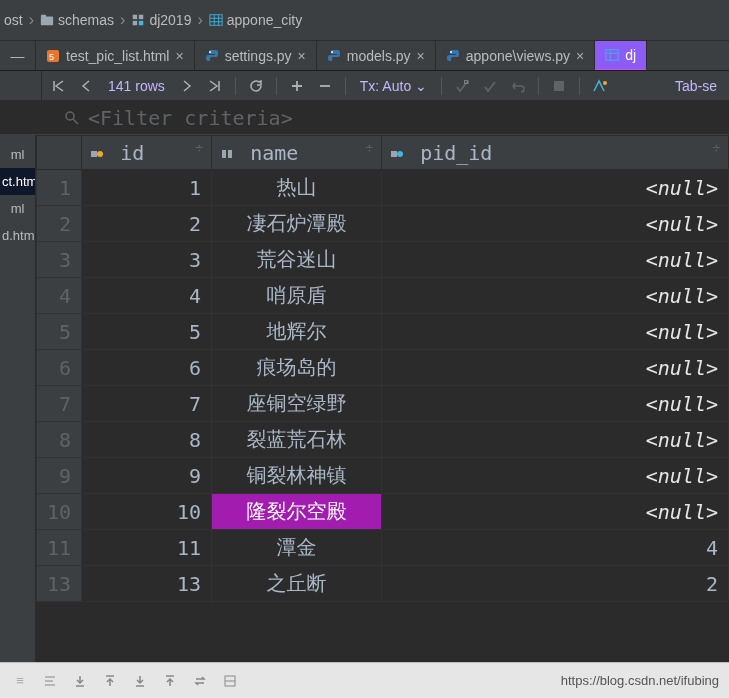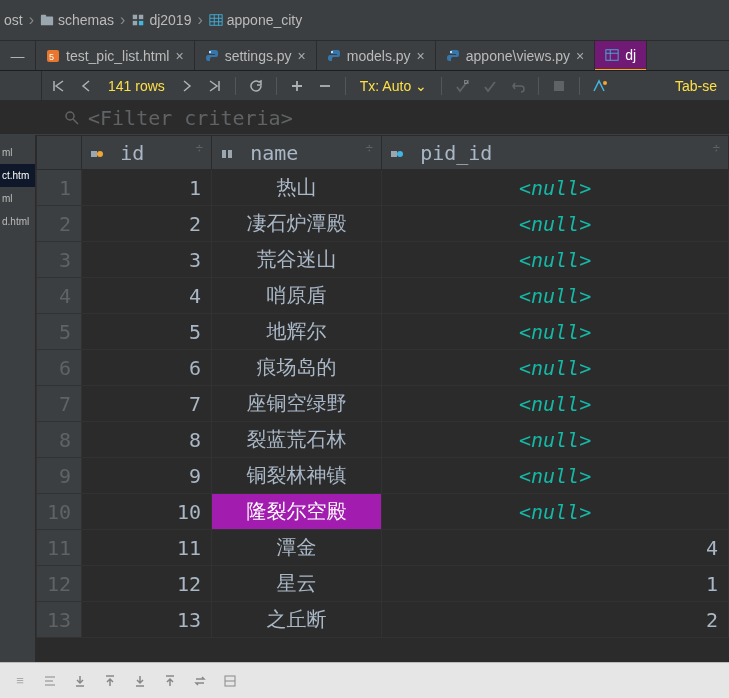--- a/index.html
+++ b/index.html
@@ -40,41 +40,41 @@
     .tab {
       display: flex;
       align-items: center;
       gap: 6px;
       padding: 0 10px;
       height: 30px;
       color: #bbb;
       border-right: 1px solid #2b2b2b;
       white-space: nowrap;
     }
-    .tab.active { background: #701a75; color: #fff; border-bottom: 2px solid #eab308; }
+    .tab.active { background: #8b5cf6; color: #fff; border-bottom: 2px solid #d946ef; }
     .tab-close { color: #aaa; font-size: 14px; line-height: 1; }
     .tab-icon { display: inline-flex; }
     
     .table-bar {
       display: flex;
       align-items: center;
       background: #3c3f41;
       height: 30px;
       padding: 0 6px;
       gap: 4px;
       border-bottom: 1px solid #2b2b2b;
       overflow: hidden;
     }
     .tb-btn {
       width: 24px; height: 24px;
       display: flex; align-items: center; justify-content: center;
       color: #afb1b3;
     }
     .tb-sep { width: 1px; height: 18px; background: #555; margin: 0 4px; }
-    .tb-text { color: #fde047; padding: 0 6px; white-space: nowrap; }
+    .tb-text { color: #c4b5fd; padding: 0 6px; white-space: nowrap; }
     .left-margin2 { width: 36px; height: 30px; border-right: 1px solid #2b2b2b; }
     
     .filter-row {
       display: flex;
       align-items: center;
       height: 34px;
       background: #2b2b2b;
       padding-left: 64px;
       gap: 8px;
       border-bottom: 1px solid #3c3f41;
@@ -89,23 +89,24 @@
     .main-split { display: flex; height: 560px; }
     .sidebar {
       width: 36px;
       background: #3c3f41;
       overflow: hidden;
       border-right: 1px solid #2b2b2b;
       padding-top: 6px;
     }
     .sidebar-item {
       color: #bbb;
-      font-size: 10px;
+      font-size: 13px;
       padding: 6px 2px;
       white-space: nowrap;
+      text-align: center;
     }
     .sidebar-item.selected { background: #0f172a; color: #fff; }
     
     .data-area { flex: 1; overflow: hidden; }
     table {
       border-collapse: collapse;
       width: 100%;
       font-family: "Consolas", "Microsoft YaHei", monospace;
       font-size: 20px;
       padding-left: 24px;
@@ -125,21 +126,21 @@
     th .col-icon { display: inline-flex; margin-right: 4px; vertical-align: middle; }
     td {
       border: 1px solid #323232;
       padding: 4px 10px;
       height: 34px;
       color: #a9b7c6;
     }
     td.id-col { text-align: right; width: 130px; }
     td.name-col { text-align: center; width: 170px; }
     td.pid-col { text-align: right; }
-    td.null { color: #14b8a6; font-style: italic; text-align: center; }
+    td.null { color: #e5e5e5; font-style: italic; }
     td.selected { background: #a21caf; color: #fff; }
     
     .status-bar {
       position: absolute;
       bottom: 0; left: 0; right: 0;
       height: 36px;
       background: #e6e6e6;
       border-top: 1px solid #bbb;
       display: flex;
       align-items: center;
@@ -446,26 +447,20 @@
             <td class="name-col selected">隆裂尔空殿</td>
             <td class="pid-col null">&lt;null&gt;</td>
           </tr>
           <tr>
             <td class="row-num">11</td>
             <td class="id-col">11</td>
             <td class="name-col">潭金</td>
             <td class="pid-col">4</td>
           </tr>
           <tr>
-            <td class="row-num">12</td>
-            <td class="id-col">12</td>
-            <td class="name-col">星云</td>
-            <td class="pid-col">1</td>
-          </tr>
-          <tr>
             <td class="row-num">13</td>
             <td class="id-col">13</td>
             <td class="name-col">之丘断</td>
             <td class="pid-col">2</td>
           </tr>
         </tbody>
     </table>
   </div>
 </div>
 
@@ -504,13 +499,14 @@
           <path d="M3 5h8l-2-2M11 9H3l2 2" fill="none" stroke="#888" stroke-width="1.5"></path>
         </svg>
     </span>
     <span class="status-icon">
       <svg width="14" height="14">
           <rect x="2" y="2" width="10" height="10" fill="none" stroke="#888"></rect>
           <line x1="2" y1="7" x2="12" y2="7" stroke="#888"></line>
         </svg>
     </span>
   </div>
+  <span>https://blog.csdn.net/ifubing</span>
 </div>
 
 </body></html>

